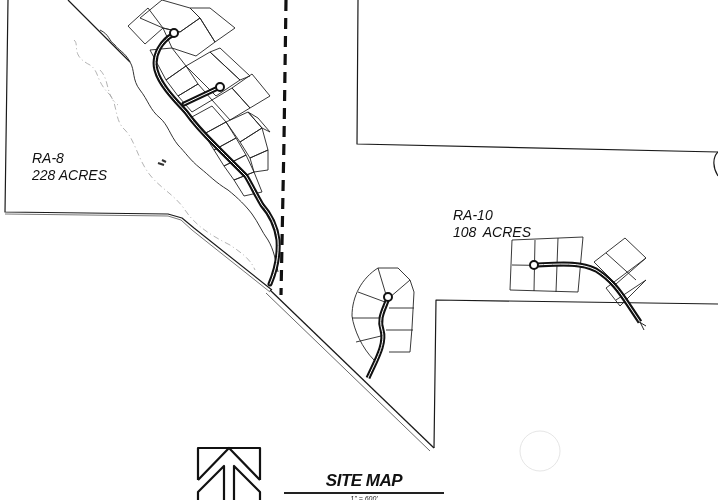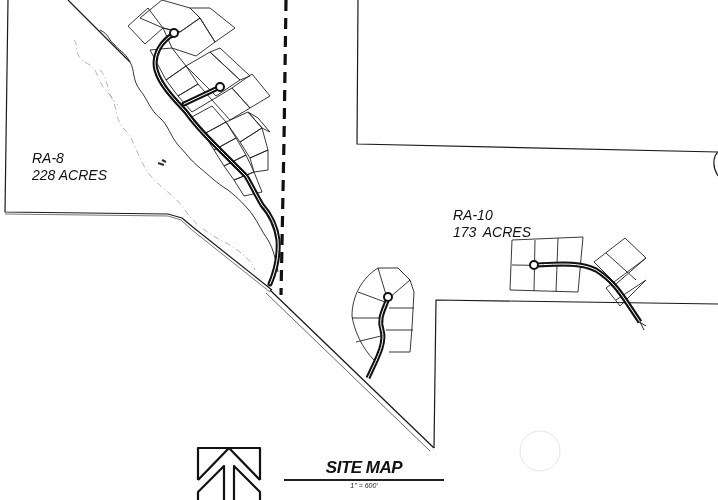--- a/index.html
+++ b/index.html
@@ -1,20 +1,20 @@
 <!DOCTYPE html>
 <html><head>
 <meta charset="utf-8">
 <style>
   html, body { margin: 0; padding: 0; background: #ffffff; }
   body { width: 718px; height: 500px; overflow: hidden; position: relative; font-family: "Liberation Sans", sans-serif; }
   #map { position: absolute; left: 0; top: 0; width: 718px; height: 500px; }
   .label { position: absolute; font-family: "Liberation Sans", sans-serif; font-style: italic; color: #111; line-height: 17px; font-size: 14px; }
   .label span { display: block; }
-  #title { position: absolute; left: 284px; top: 458px; width: 160px; text-align: center; }
+  #title { position: absolute; left: 284px; top: 471px; width: 160px; text-align: center; }
   #title-text { font-family: "Liberation Sans", sans-serif; font-style: italic; font-weight: bold; font-size: 17px; letter-spacing: -0.5px; color: #111; display: block; }
   #title-rule { height: 1.5px; background: #222; margin: 1px 0 1px 0; }
   #scale-text { font-family: "Liberation Sans", sans-serif; font-style: italic; font-size: 7px; color: #222; display: block; }
 </style>
 </head>
 <body>
 
 <svg id="map" viewBox="0 0 718 500" xmlns="http://www.w3.org/2000/svg">
   <g fill="none" stroke="#1a1a1a" stroke-width="1.2" stroke-linejoin="round">
 
@@ -126,20 +126,20 @@
   </g>
 </svg>
 
 <div class="label" style="left:32px; top:150px;">
   <span>RA-8</span>
   <span>228 ACRES</span>
 </div>
 
 <div class="label" style="left:453px; top:178px;margin-top:29px;">
   <span>RA-10</span>
-  <span style="word-spacing:3px;">173 ACRES</span>
+  <span style="word-spacing:3px;">108 ACRES</span>
 </div>
 
 <div id="title">
   <span id="title-text">SITE MAP</span>
   <div id="title-rule"></div>
   <span id="scale-text">1" = 600'</span>
 </div>
 
 </body></html>

